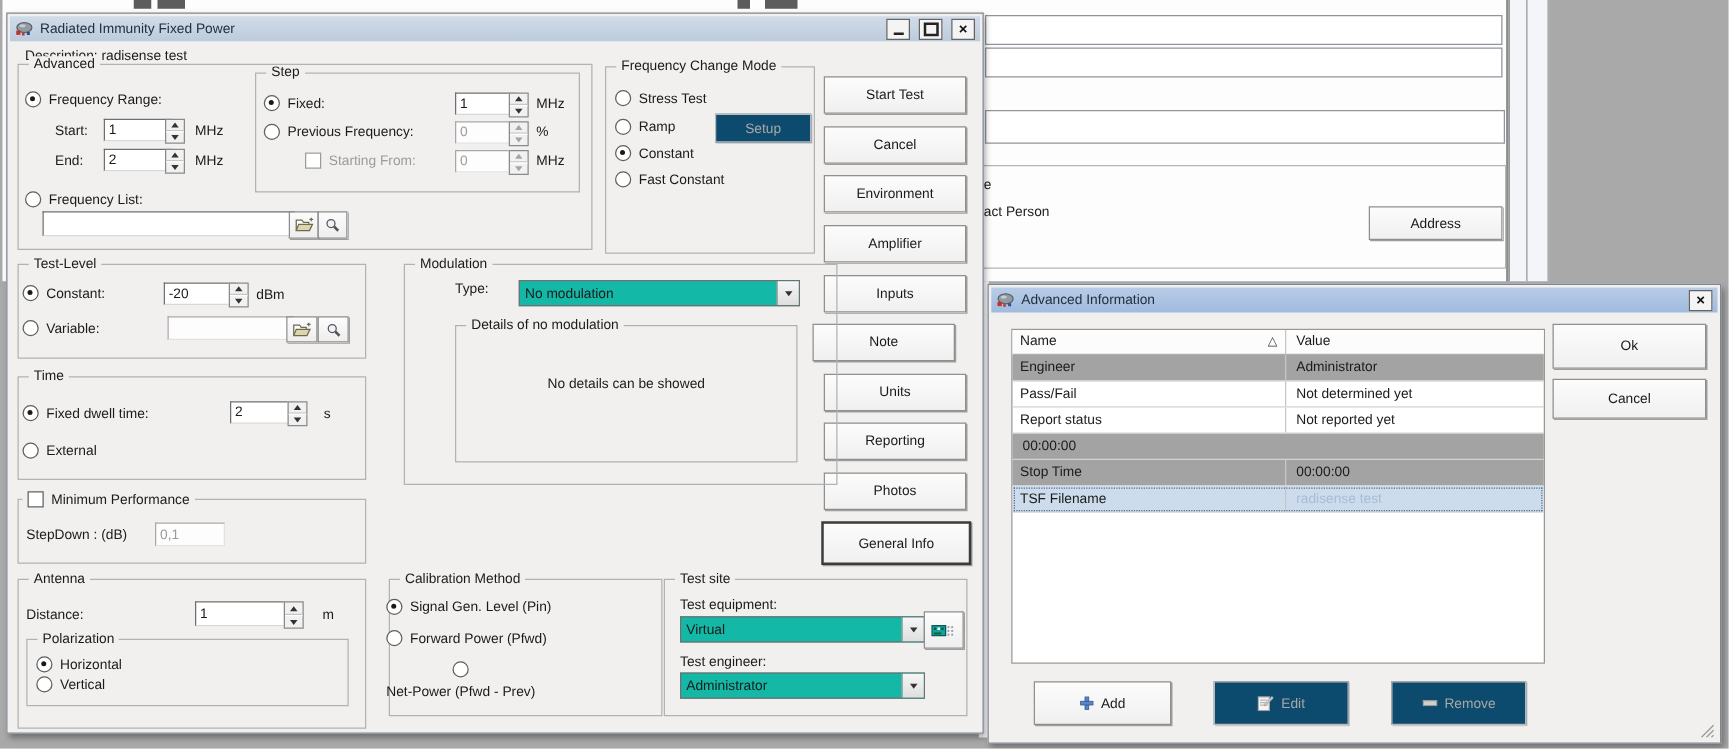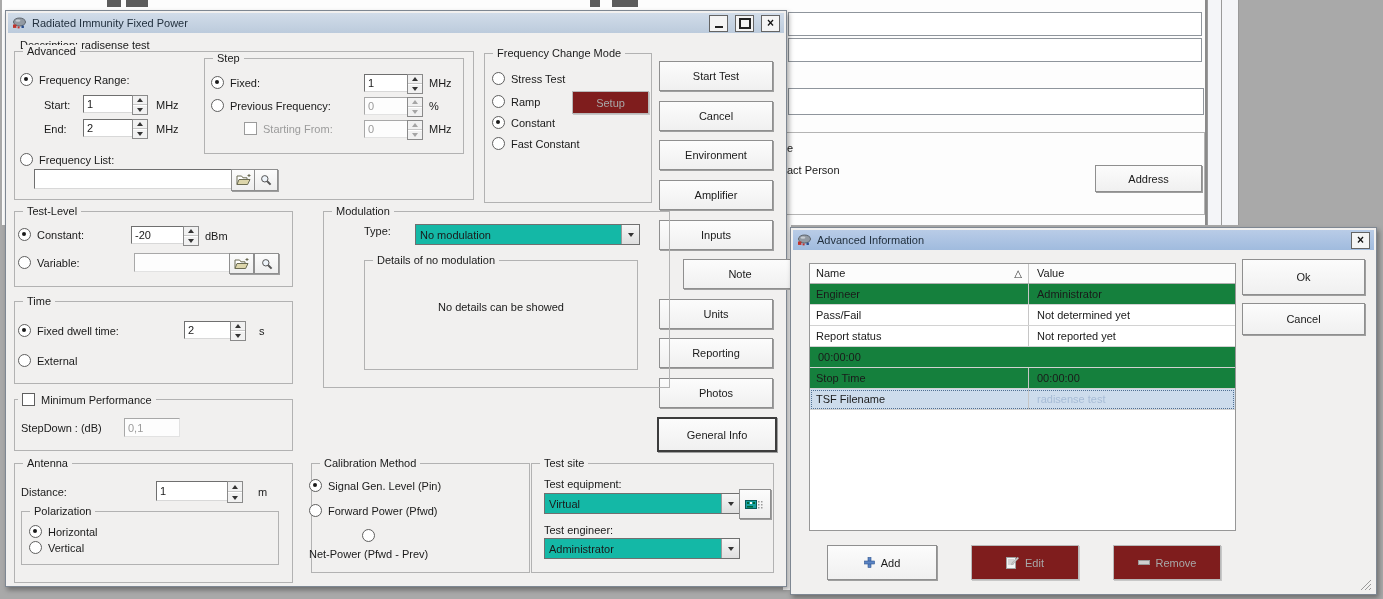--- a/index.html
+++ b/index.html
@@ -43,29 +43,29 @@
   .sp:last-child{border-bottom:none;border-top:1px solid #fff;}
   .tri-up{width:0;height:0;border-left:3px solid transparent;border-right:3px solid transparent;border-bottom:4px solid #333;}
   .tri-dn{width:0;height:0;border-left:3px solid transparent;border-right:3px solid transparent;border-top:4px solid #333;}
   .spin.dis .tri-up{border-bottom-color:#a5a5a5;}  .spin.dis .tri-dn{border-top-color:#a5a5a5;}
   .combo{position:absolute;background:#14b8a6;border:1px solid #707070;display:flex;align-items:center;padding-left:4px;}
   .combo-arrow{margin-left:auto;align-self:stretch;width:17px;background:linear-gradient(#f6f6f6,#dfdfdf);
     border-left:1px solid #9a9a9a;display:flex;align-items:center;justify-content:center;}
   
   .btn{position:absolute;background:linear-gradient(#fcfcfc,#f0f0f0);border:1px solid #8f8f8f;
     box-shadow:1px 1px 0 #9e9e9e;display:flex;align-items:center;justify-content:center;gap:6px;white-space:nowrap;}
-  .btn.dis{color:#a8a8a8;border-color:#b9b9b9;box-shadow:1px 1px 0 #c8c8c8;background:#7f1d1d;align-items:center;}
+  .btn.dis{color:#a8a8a8;border-color:#b9b9b9;box-shadow:1px 1px 0 #c8c8c8;background:#0c4a6e;align-items:center;}
   .btn.focus{border:2px solid #3c3c3c;}
   .iconbtn{position:absolute;background:linear-gradient(#fcfcfc,#eee);border:1px solid #8f8f8f;
     box-shadow:1px 1px 0 #9e9e9e;display:flex;align-items:center;justify-content:center;}
   
   .tbl{position:absolute;background:#fff;border:1px solid #979797;}
   .trow{display:flex;height:20px;line-height:20px;border-bottom:1px solid #d2d2d2;}
   .trow.hdr{height:19px;line-height:19px;background:#fcfcfc;border-bottom:1px solid #b0b0b0;}
-  .trow.alt{background:#15803d;justify-content:center;}
+  .trow.alt{background:#a3a3a3;justify-content:center;}
   .trow.selrow{background:#cddcec;outline:1px dotted #4f6f92;outline-offset:-2px;}
   .tc-name{width:206px;padding:0 6px;border-right:1px solid #c6c6c6;display:flex;align-items:center;overflow:hidden;}
   .tc-val{flex:1;padding:0 8px;overflow:hidden;}
   .selrow .tc-val{color:#a7bcd6;}
   .sortglyph{margin-left:auto;font-size:10px;color:#333;}
 </style>
 </head>
 <body>
 
 <div class="desktop">
@@ -246,21 +246,21 @@
       </div>
     <div class="btn" style="left:653px;top:129px;width:112px;height:28px;">
         <span>Environment</span>
       </div>
     <div class="btn" style="left:653px;top:169px;width:112px;height:28px;">
         <span>Amplifier</span>
       </div>
     <div class="btn" style="left:653px;top:209px;width:112px;height:28px;">
         <span>Inputs</span>
       </div>
-    <div class="btn" style="left:677px;top:248px;width:112px;height:28px;text-align:center;">
+    <div class="btn" style="left:644px;top:248px;width:112px;height:28px;text-align:center;">
         <span>Note</span>
       </div>
     <div class="btn" style="left:653px;top:288px;width:112px;height:28px;">
         <span>Units</span>
       </div>
     <div class="btn" style="left:653px;top:327px;width:112px;height:28px;">
         <span>Reporting</span>
       </div>
     <div class="btn" style="left:653px;top:367px;width:112px;height:28px;">
         <span>Photos</span>

